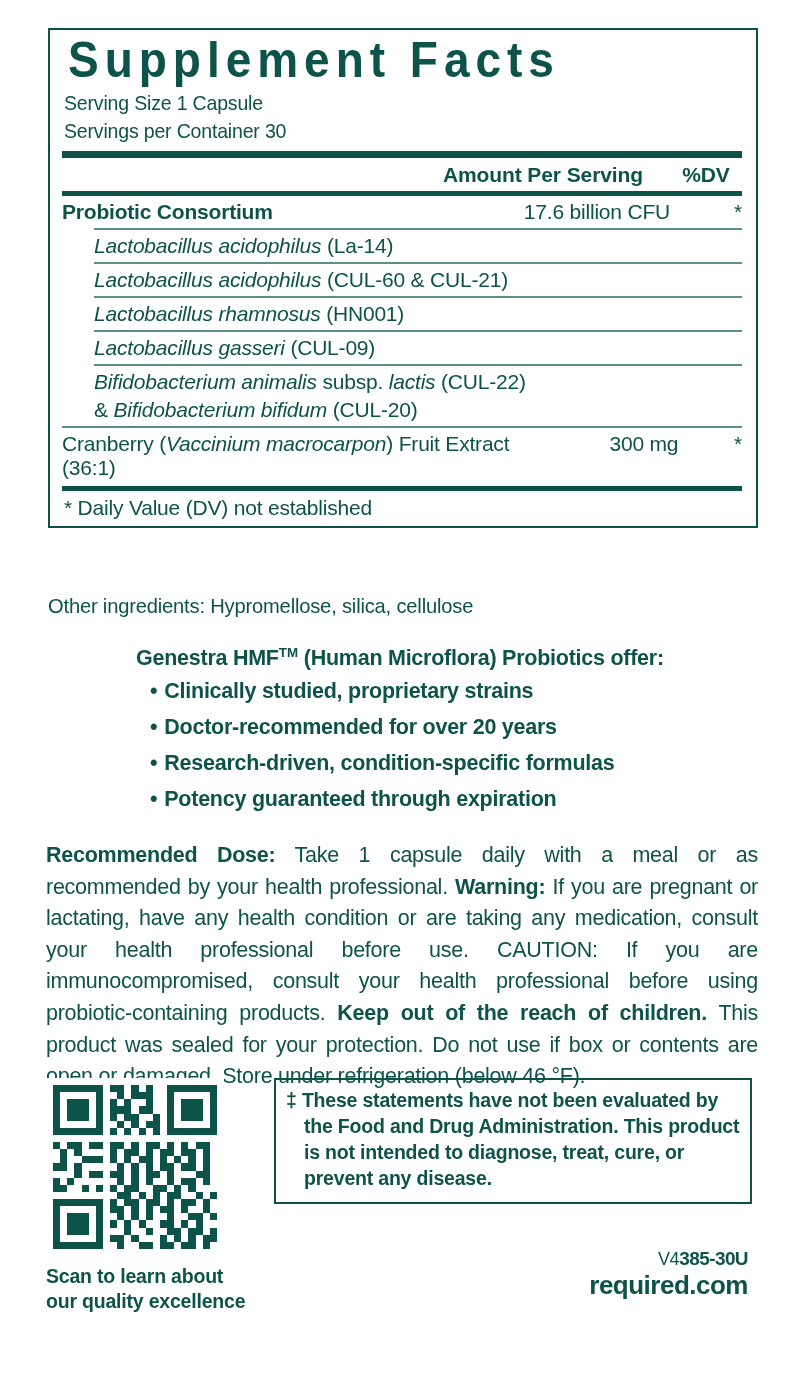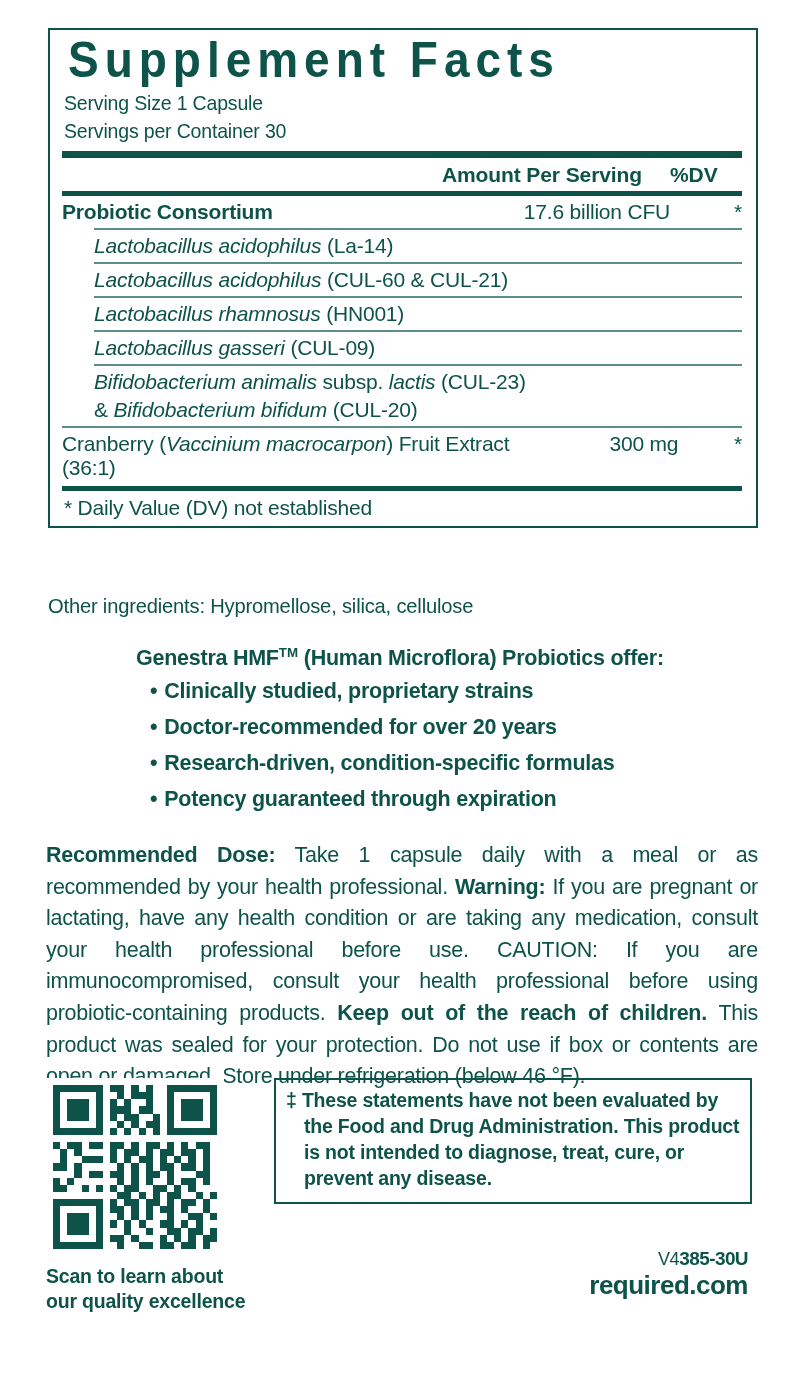--- a/index.html
+++ b/index.html
@@ -70,24 +70,23 @@
 
   
   .hdr-row {
     display: flex;
     justify-content: flex-end;
     align-items: baseline;
     font-weight: bold;
     font-size: 21px;
     padding: 5px 0 4px 0;
     letter-spacing: -0.1px;
-    gap: 28px;
   }
   .hdr-amt { width: 244px; text-align: right; }
-  .hdr-dv  { width: 72px; text-align: left; }
+  .hdr-dv  { width: 72px; text-align: center; padding-left: 27px; }
 
   
   .irow {
     display: flex;
     align-items: baseline;
     font-size: 21px;
     padding: 4px 0 4px 0;
     letter-spacing: -0.2px;
   }
   .irow .nm { flex: 1 1 auto; }
@@ -276,21 +275,21 @@
       <span class="nm"><i>Lactobacillus rhamnosus</i> <span>(HN001)</span></span>
     </div>
     <div class="rule-thin divider-indent"></div>
 
     <div class="irow strain">
       <span class="nm"><i>Lactobacillus gasseri</i> <span>(CUL-09)</span></span>
     </div>
     <div class="rule-thin divider-indent"></div>
 
     <div class="irow strain">
-      <span class="nm"><i>Bifidobacterium animalis</i> <span>subsp.</span> <i>lactis</i> <span>(CUL-23)</span></span>
+      <span class="nm"><i>Bifidobacterium animalis</i> <span>subsp.</span> <i>lactis</i> <span>(CUL-22)</span></span>
     </div>
     <div class="irow strain" style="padding-top:0;">
       <span class="nm sub-line"><span>&amp;</span> <i>Bifidobacterium bifidum</i> <span>(CUL-20)</span></span>
     </div>
 
     <div class="rule-thin"></div>
 
     <div class="irow">
       <span class="nm"><span>Cranberry (</span><i>Vaccinium macrocarpon</i><span>) Fruit Extract (36:1)</span></span>
       <span class="amt">300 mg</span>

